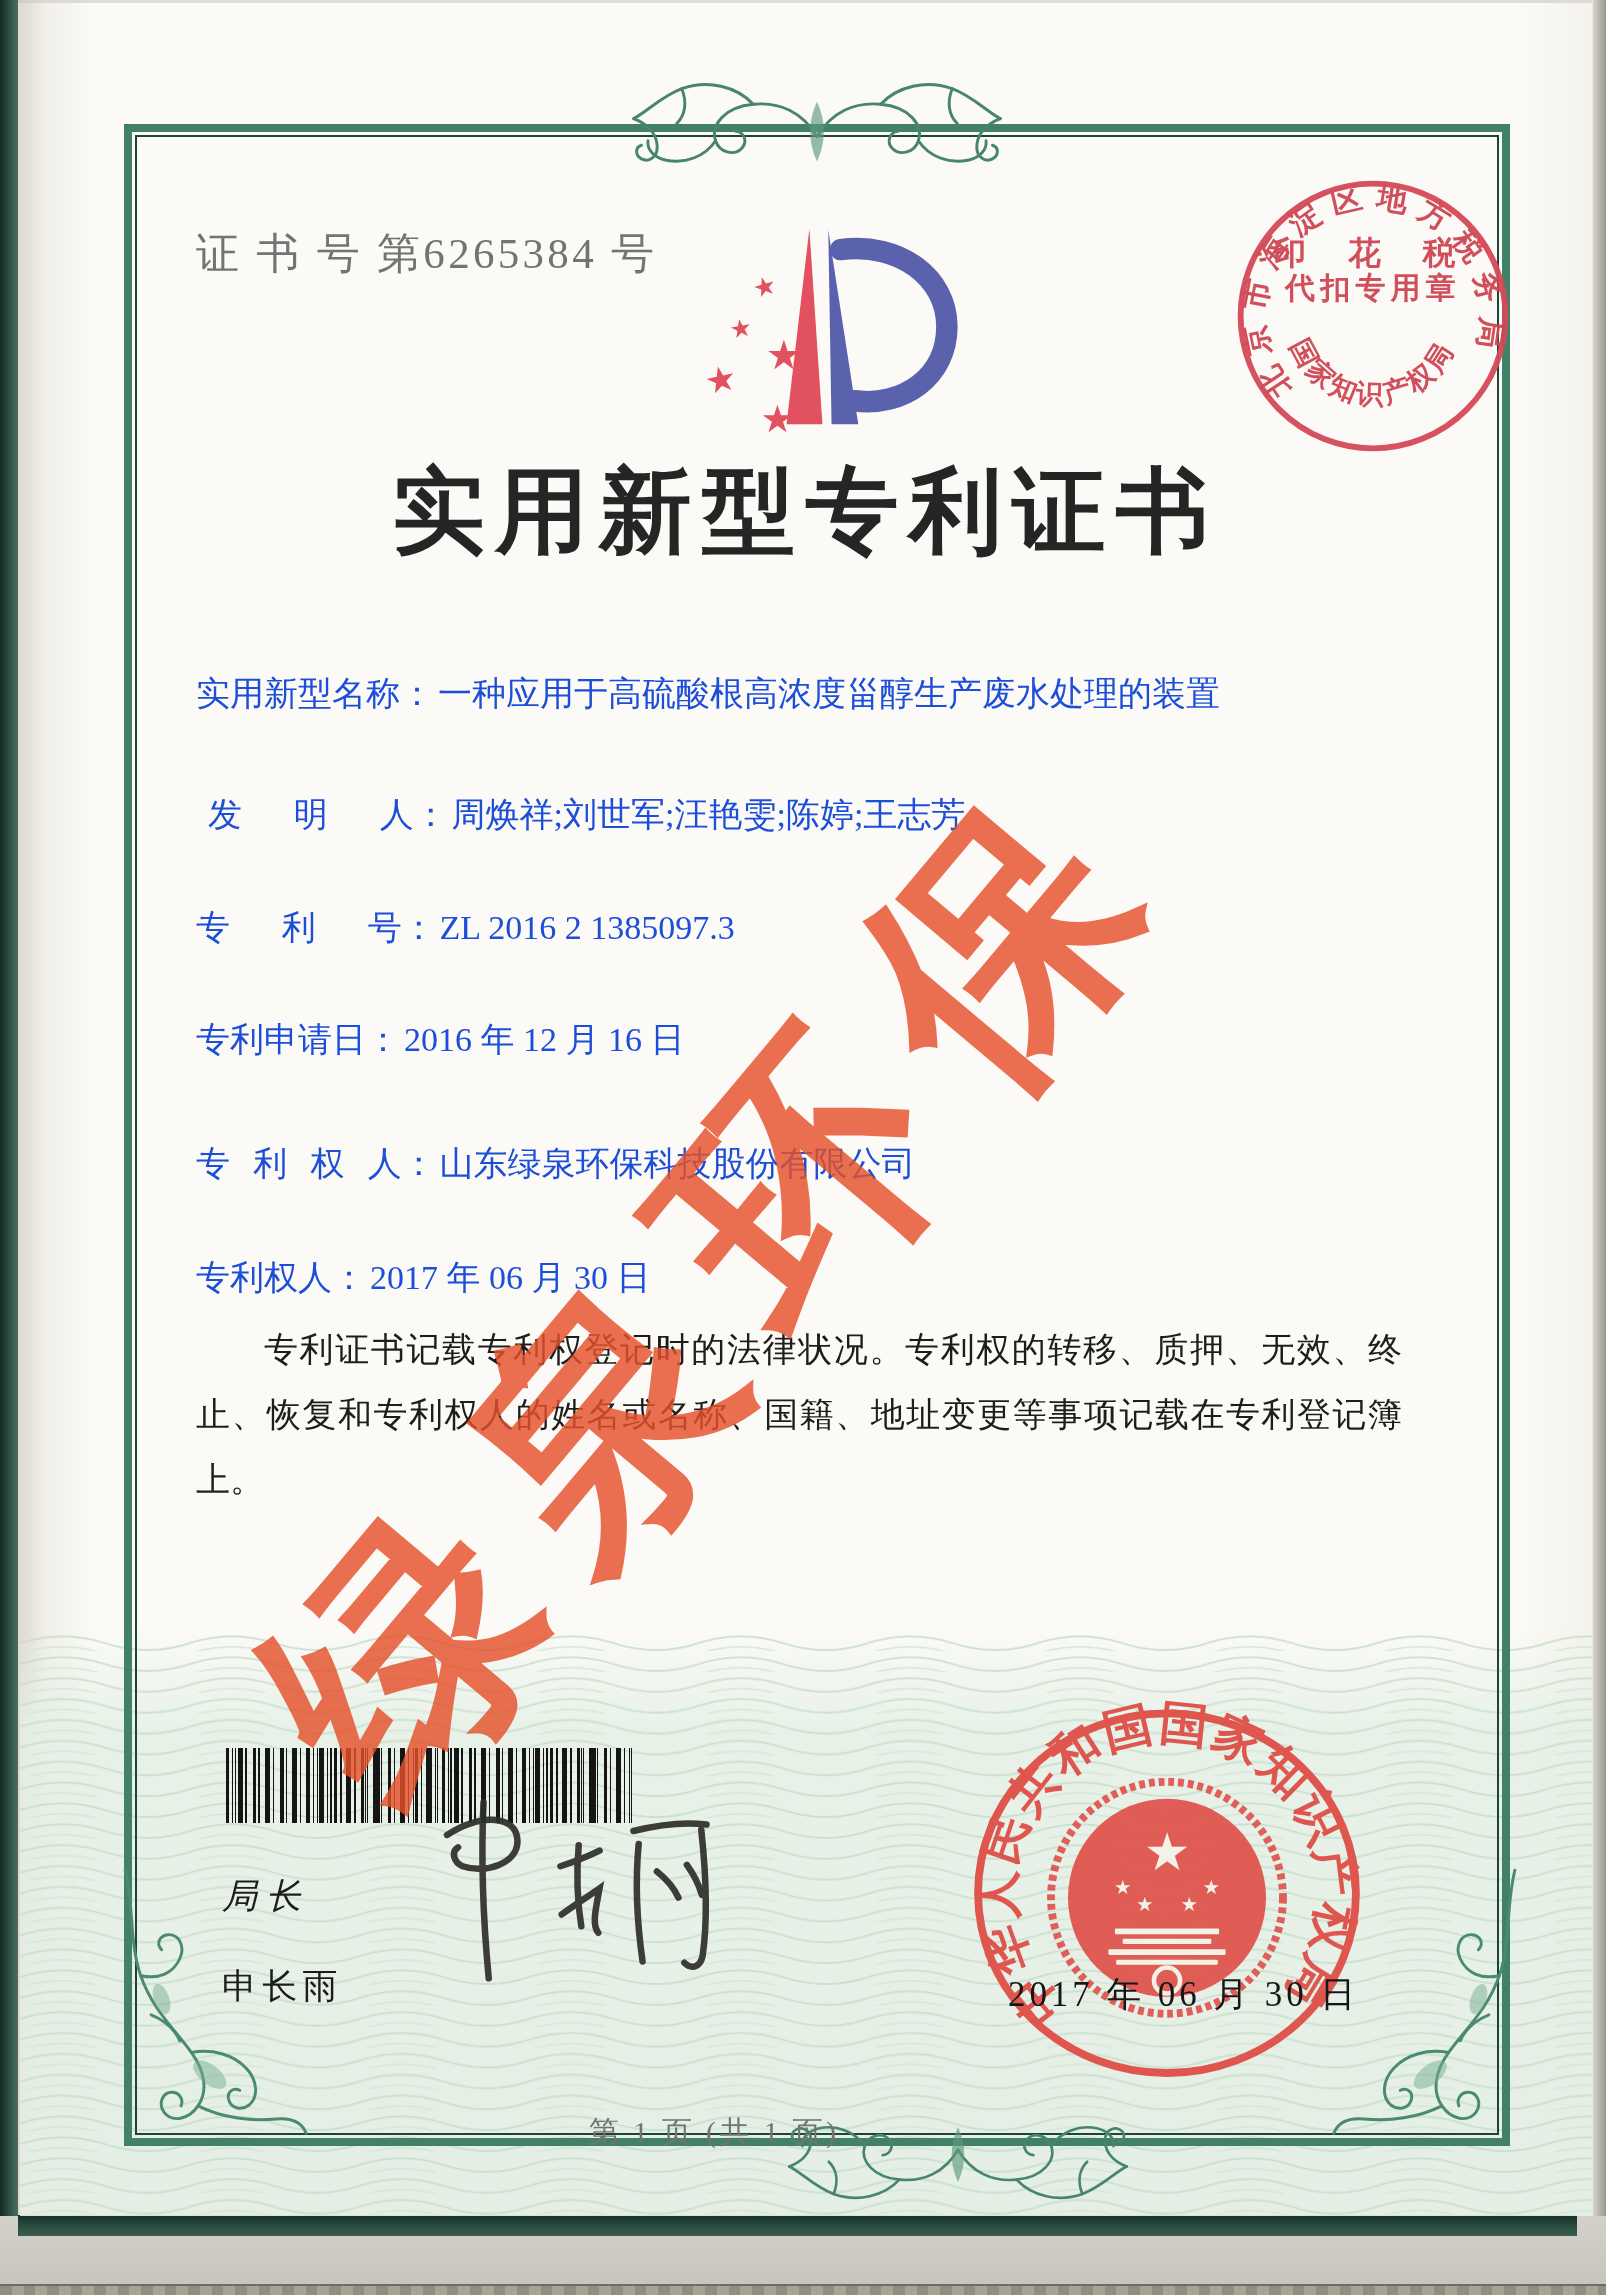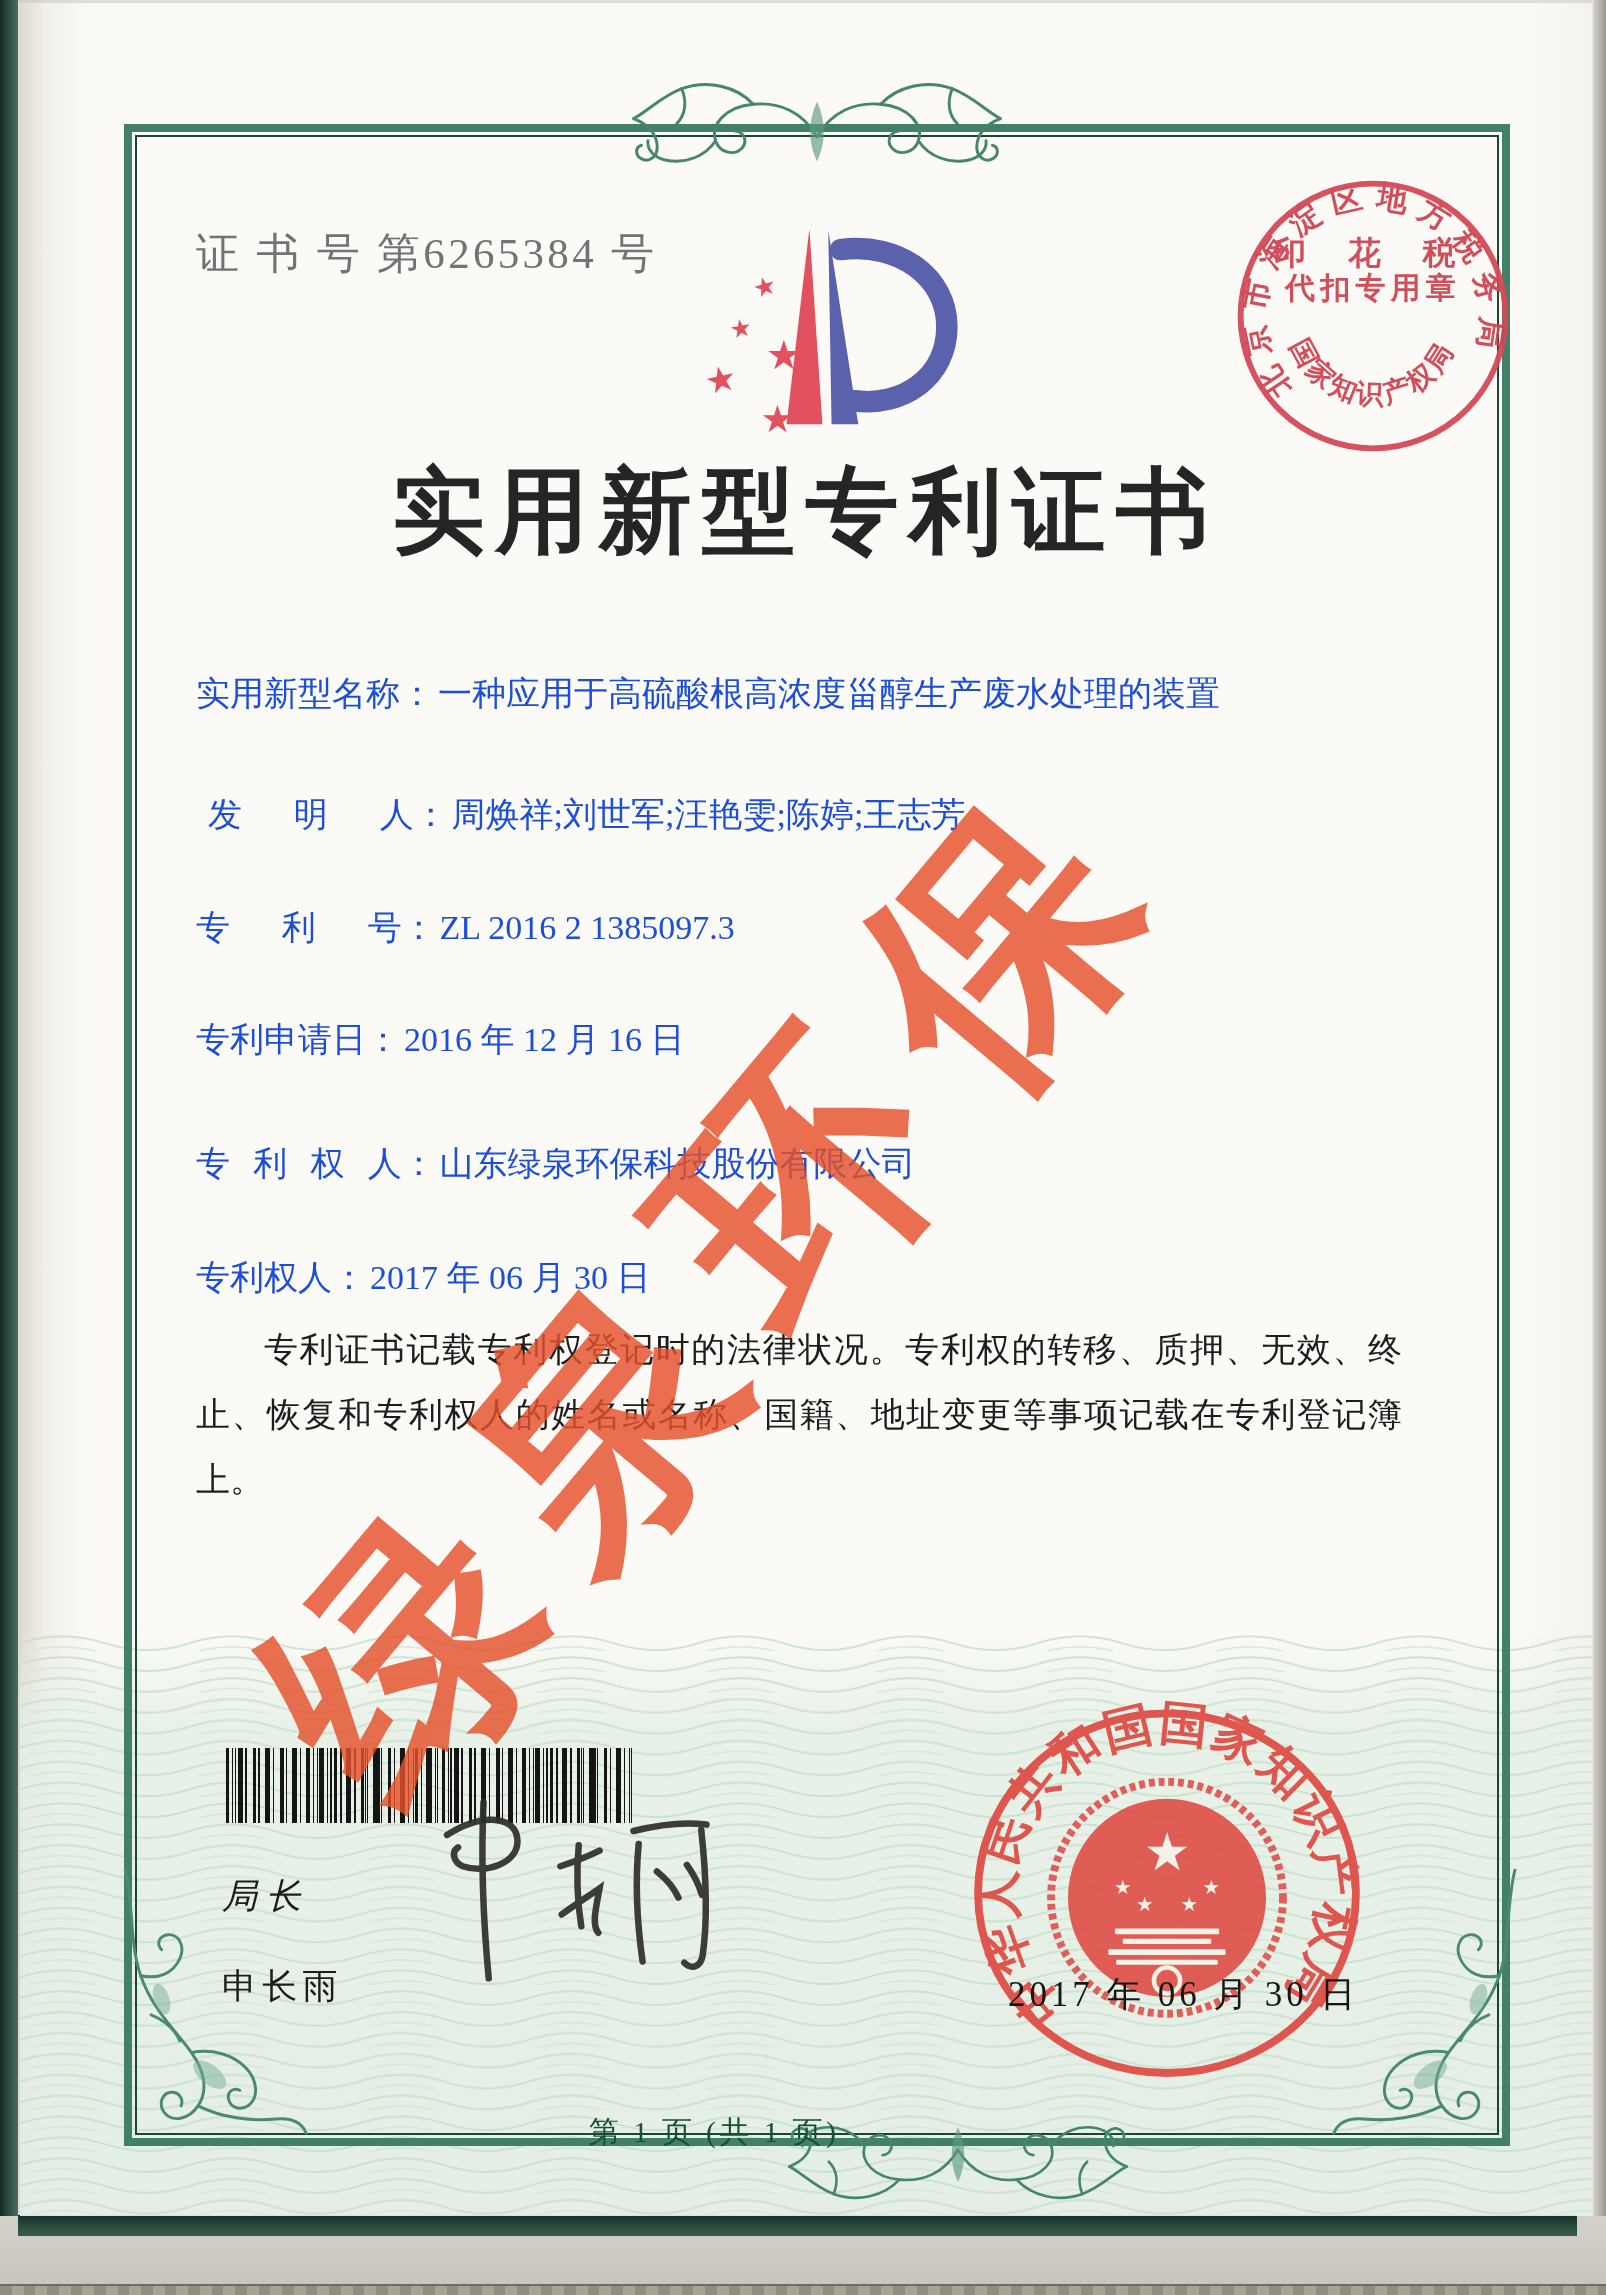--- a/index.html
+++ b/index.html
@@ -57,21 +57,21 @@
 
   
   .sig-title{left:222px;top:1873px;font-size:35px;letter-spacing:9px;font-style:italic;}
   .sig-name{left:222px;top:1943px;font-size:35px;letter-spacing:5.2px;margin-top:20px;}
   .signature-svg{left:404px;top:1793px;}
 
   
   .office-seal{left:952px;top:1699px;opacity:.93;}
   .issue-date{left:1008px;top:1971px;font-size:35px;letter-spacing:3.9px;color:#161616;z-index:10;}
 
-  .footer{left:0;top:2112px;width:1428px;text-align:center;font-size:30px;letter-spacing:3.3px;color:#14532d;}
+  .footer{left:0;top:2112px;width:1428px;text-align:center;font-size:30px;letter-spacing:3.3px;color:#737373;}
 
   
   .watermark{left:66px;top:1102px;width:1304px;height:365px;line-height:365px;text-align:center;
     font-size:261px;font-weight:700;letter-spacing:.18em;color:rgba(228,81,43,.82);
     transform:rotate(-50deg);z-index:8;pointer-events:none;}
 
   .tax-stamp{left:1223px;top:166px;z-index:9;opacity:.95;}
   .z4{z-index:4;}
 </style>
 </head>

